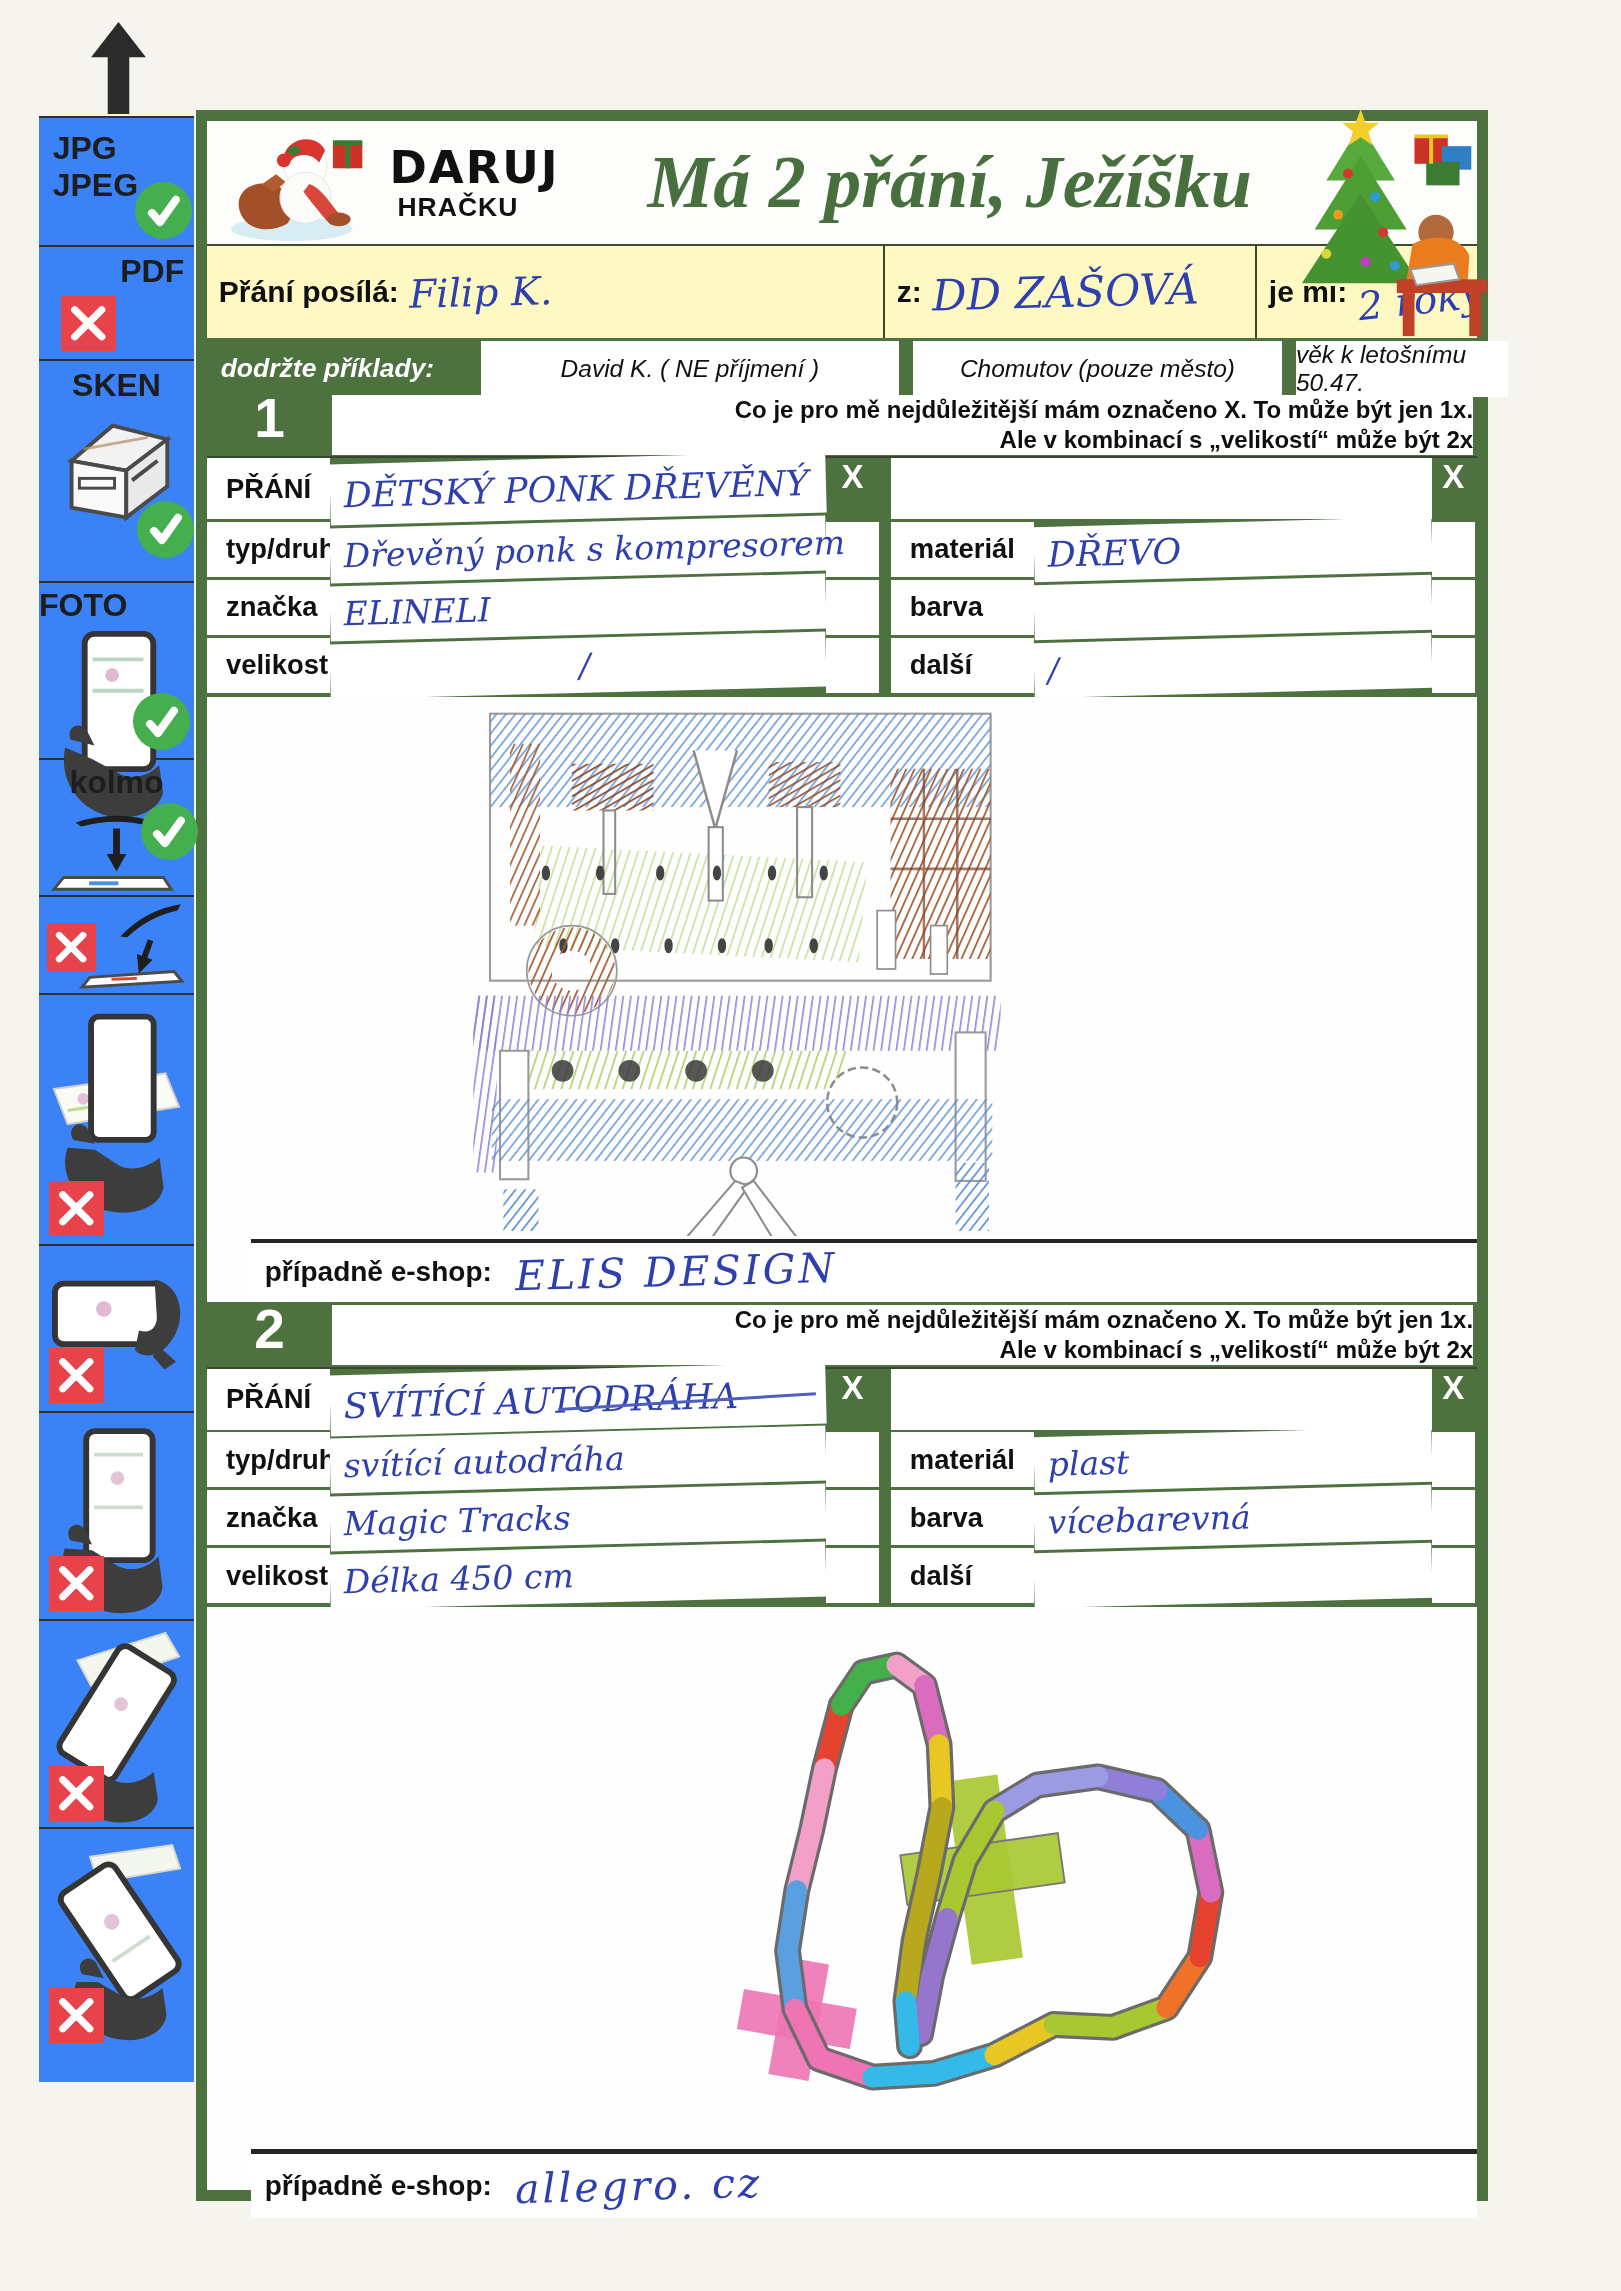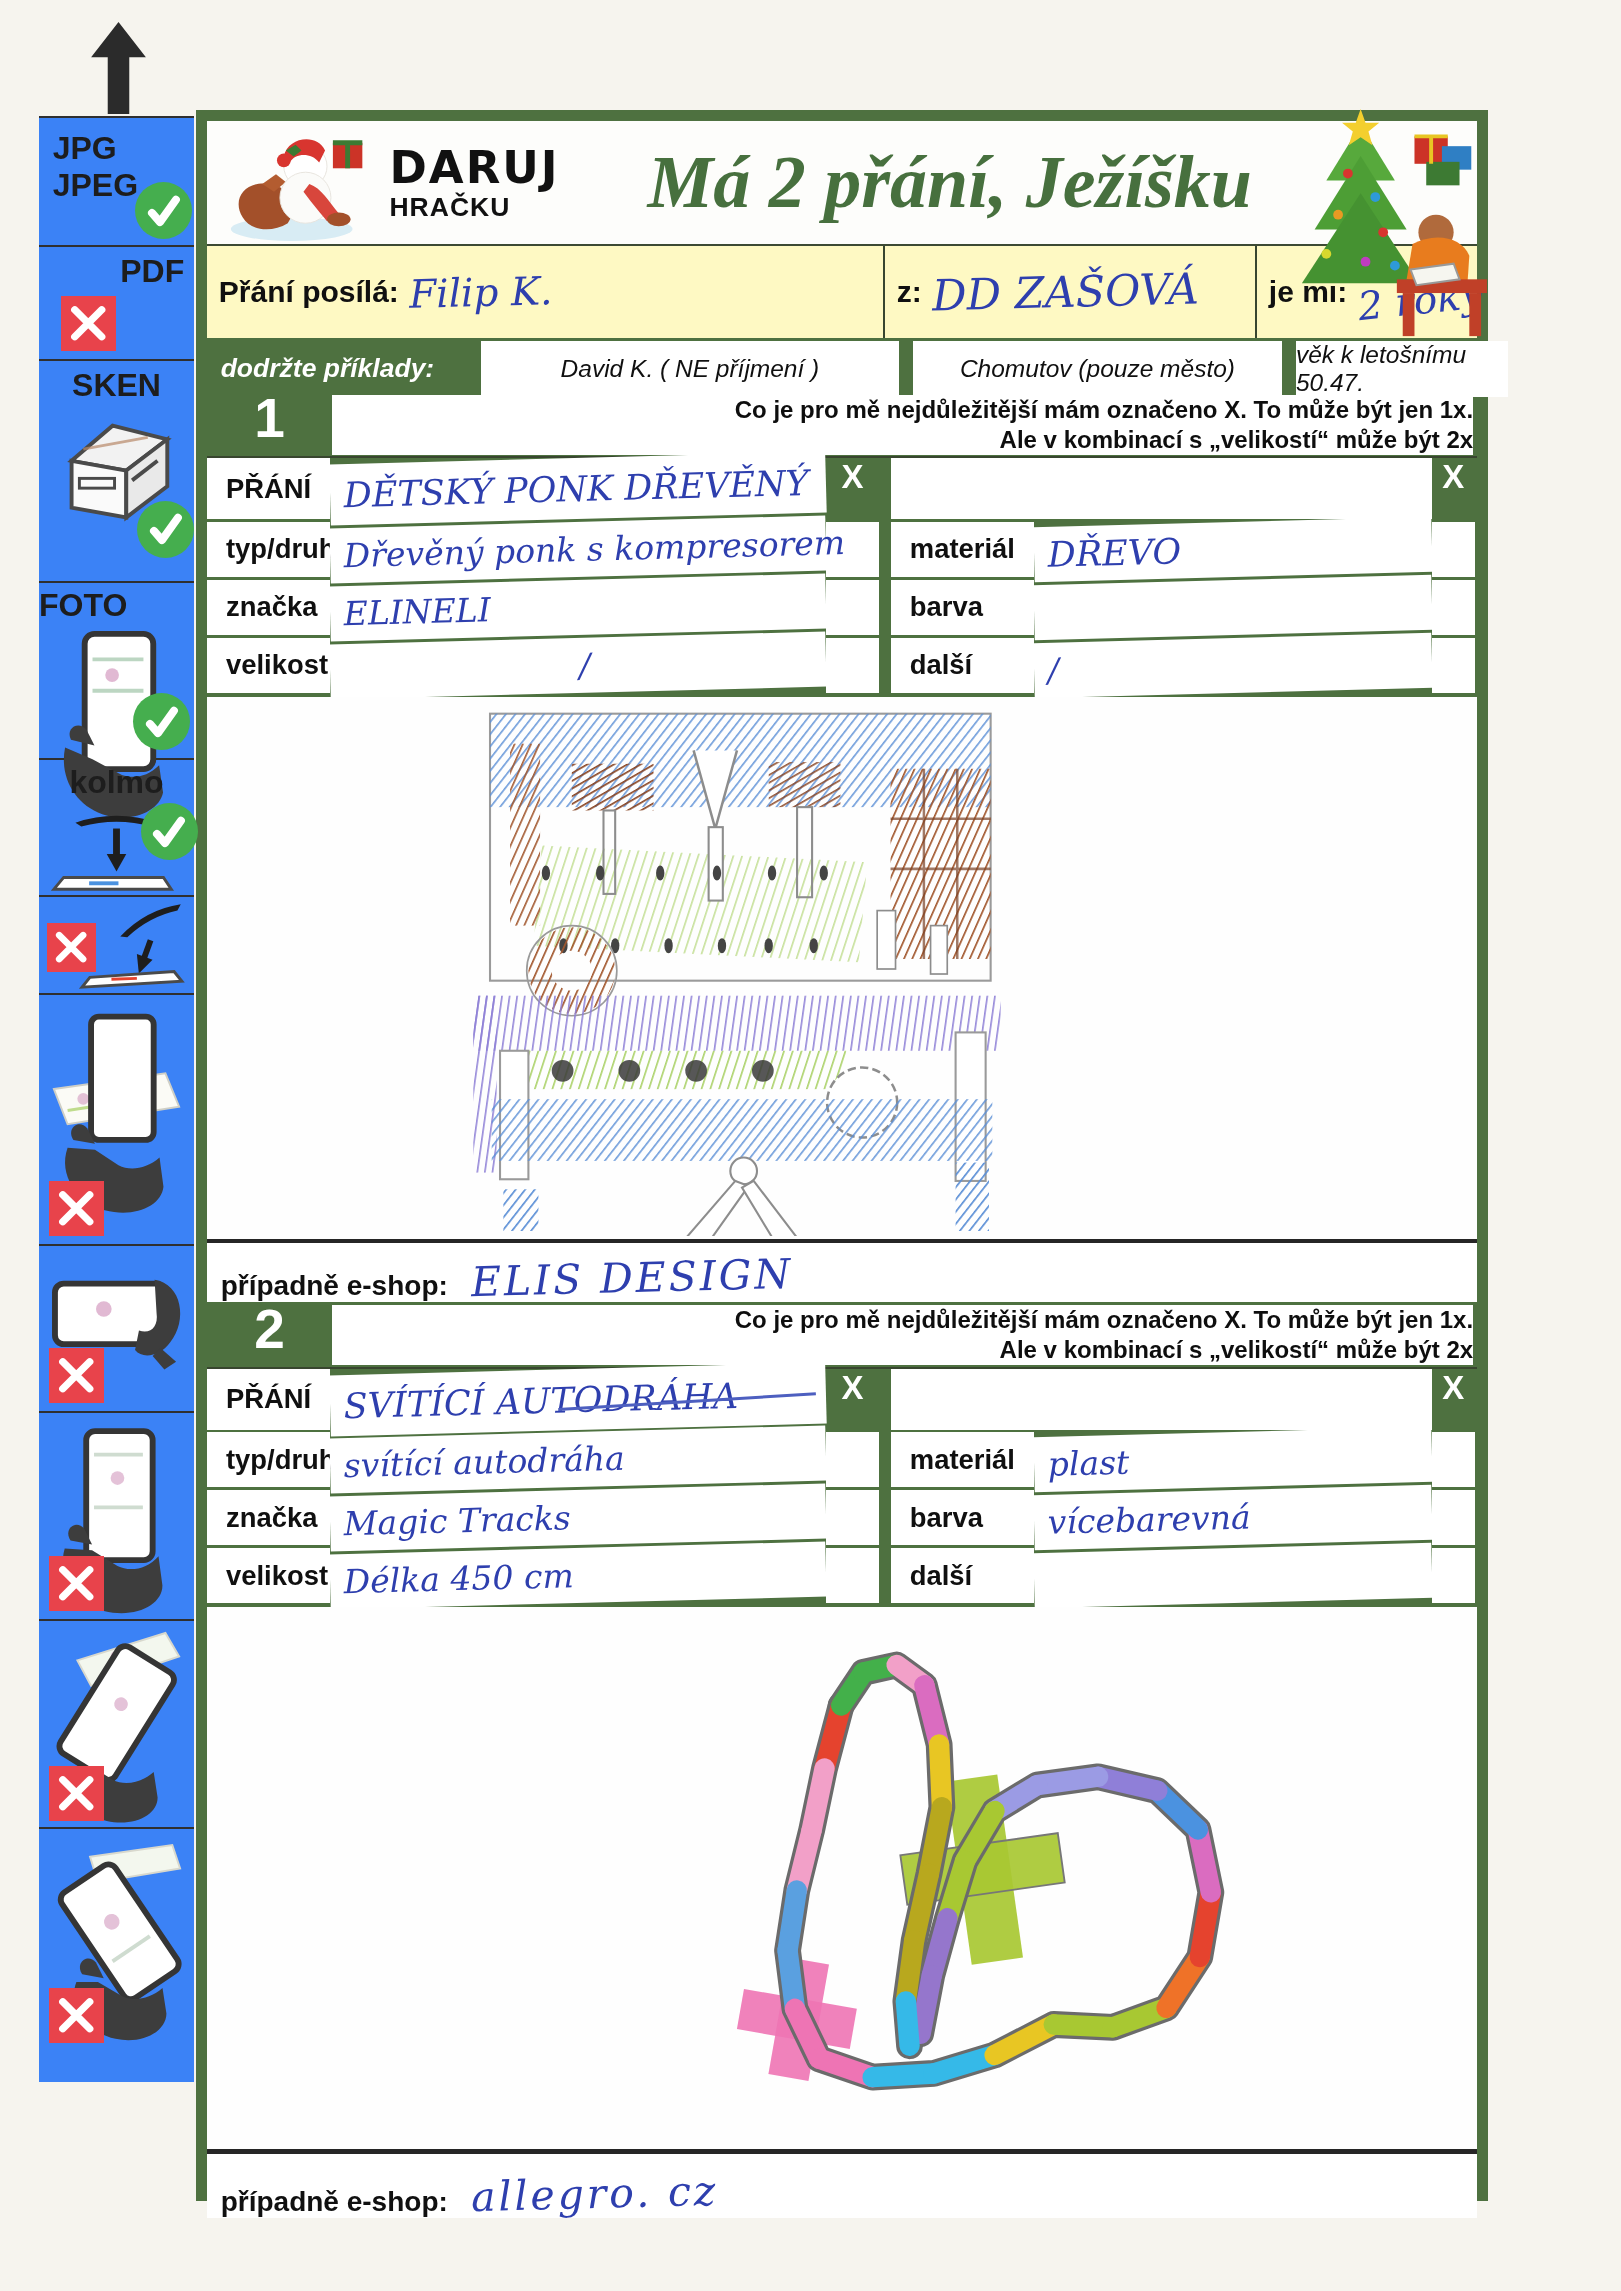--- a/index.html
+++ b/index.html
@@ -19,21 +19,21 @@
   .icon-wrap { display:flex; justify-content:center; padding-top:5.9px; }
 
   
   .form { position:absolute; left:196px; top:110px; width:1292px; height:2091px;
           border:11.8px solid #4e7140; background:#fefefe; }
 
   
   .form-header { position:relative; height:125px; display:flex; align-items:center; gap:9.8px; padding-left:15.7px; border-bottom:2.9px solid #3c4a34; background:#fdfdfb;}
   .logo-text { line-height:1; }
   .logo-line1 { font-weight:bold; font-size:45px; letter-spacing:2px; color:#111; font-family:"DejaVu Sans", sans-serif;}
-  .logo-line2 { font-weight:bold; font-size:26.5px; letter-spacing:1px; color:#111; margin-top:3.9px;}
+  .logo-line2 { font-weight:bold; font-size:26.5px; letter-spacing:1px; color:#111; margin-top:3.9px;margin-left:8px;}
   .form-title { flex:1; text-align:center; font-family:"Liberation Serif", serif; font-style:italic; font-weight:bold;
                 font-size:74px; color:#47703e; padding-right:147px; }
   .tree-art { position:absolute; right:-15.7px; top:-13.7px; z-index:5; }
 
   
   .info-row { display:grid; grid-template-columns:676px 372px 220px; height:92px; background:#fef9c3; }
   .info-cell { display:flex; align-items:center; padding-left:11.8px; border-left:2.9px solid #38462f; overflow:visible;}
   .info-cell:first-child { border-left:none; }
   .info-label { font-weight:bold; font-size:30px; color:#101010; white-space:nowrap;}
   .hand { font-family:"DejaVu Serif", serif; font-style:italic; color:#2e3fae; transform:rotate(-1.5deg); }
@@ -64,21 +64,21 @@
   .span2 { grid-column: span 2; }
   .strike { position:relative; }
   .strike::after { content:""; position:absolute; left:46%; right:2%; top:55%; height:2.9px; background:#4d5fc0; transform:rotate(-2deg);}
 
   
   .draw-area { background:#fefefe; position:relative; }
   .draw-area-1 { height:542px; }
   .draw-area-2 { height:542px; }
 
   
-  .eshop-row { height:63px; border-top:4.9px solid #262626; display:flex; align-items:flex-end; background:#fff;}
+  .eshop-row { height:63px; border-top:4.9px solid #262626; display:flex; align-items:center; background:#fff;margin-left:44px;}
   .eshop-label { font-weight:bold; font-size:28px; color:#101010; padding-left:13.7px; white-space:nowrap;}
   .eshop-value { font-size:41px; margin-left:23.5px; letter-spacing:2.9px; white-space:nowrap;}
 </style>
 </head>
 <body>
 
 <div class="page">
 
   <svg class="up-arrow" width="57" height="92" viewBox="0 0 58 94">
     <polygon points="29,0 57,36 40,36 40,94 18,94 18,36 1,36" fill="#2b2b2b"></polygon>

